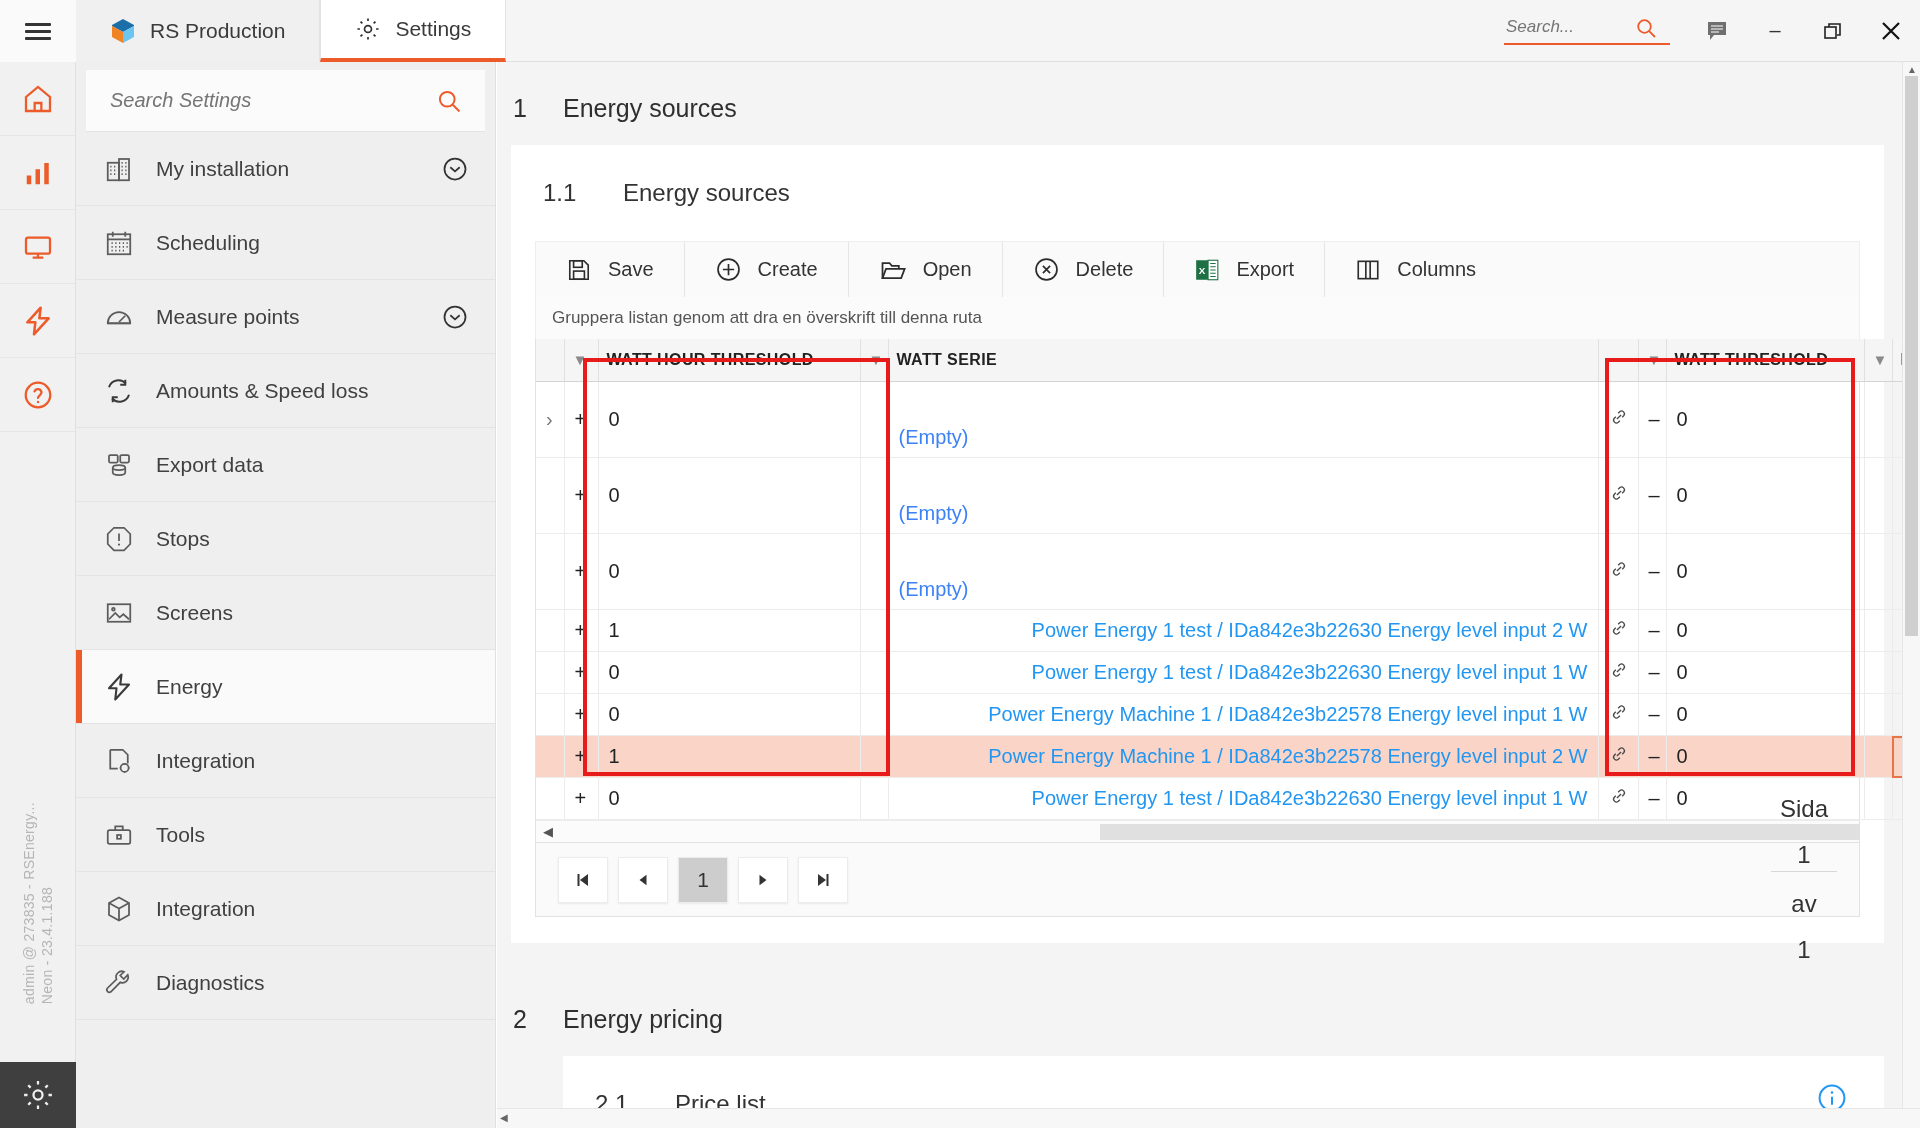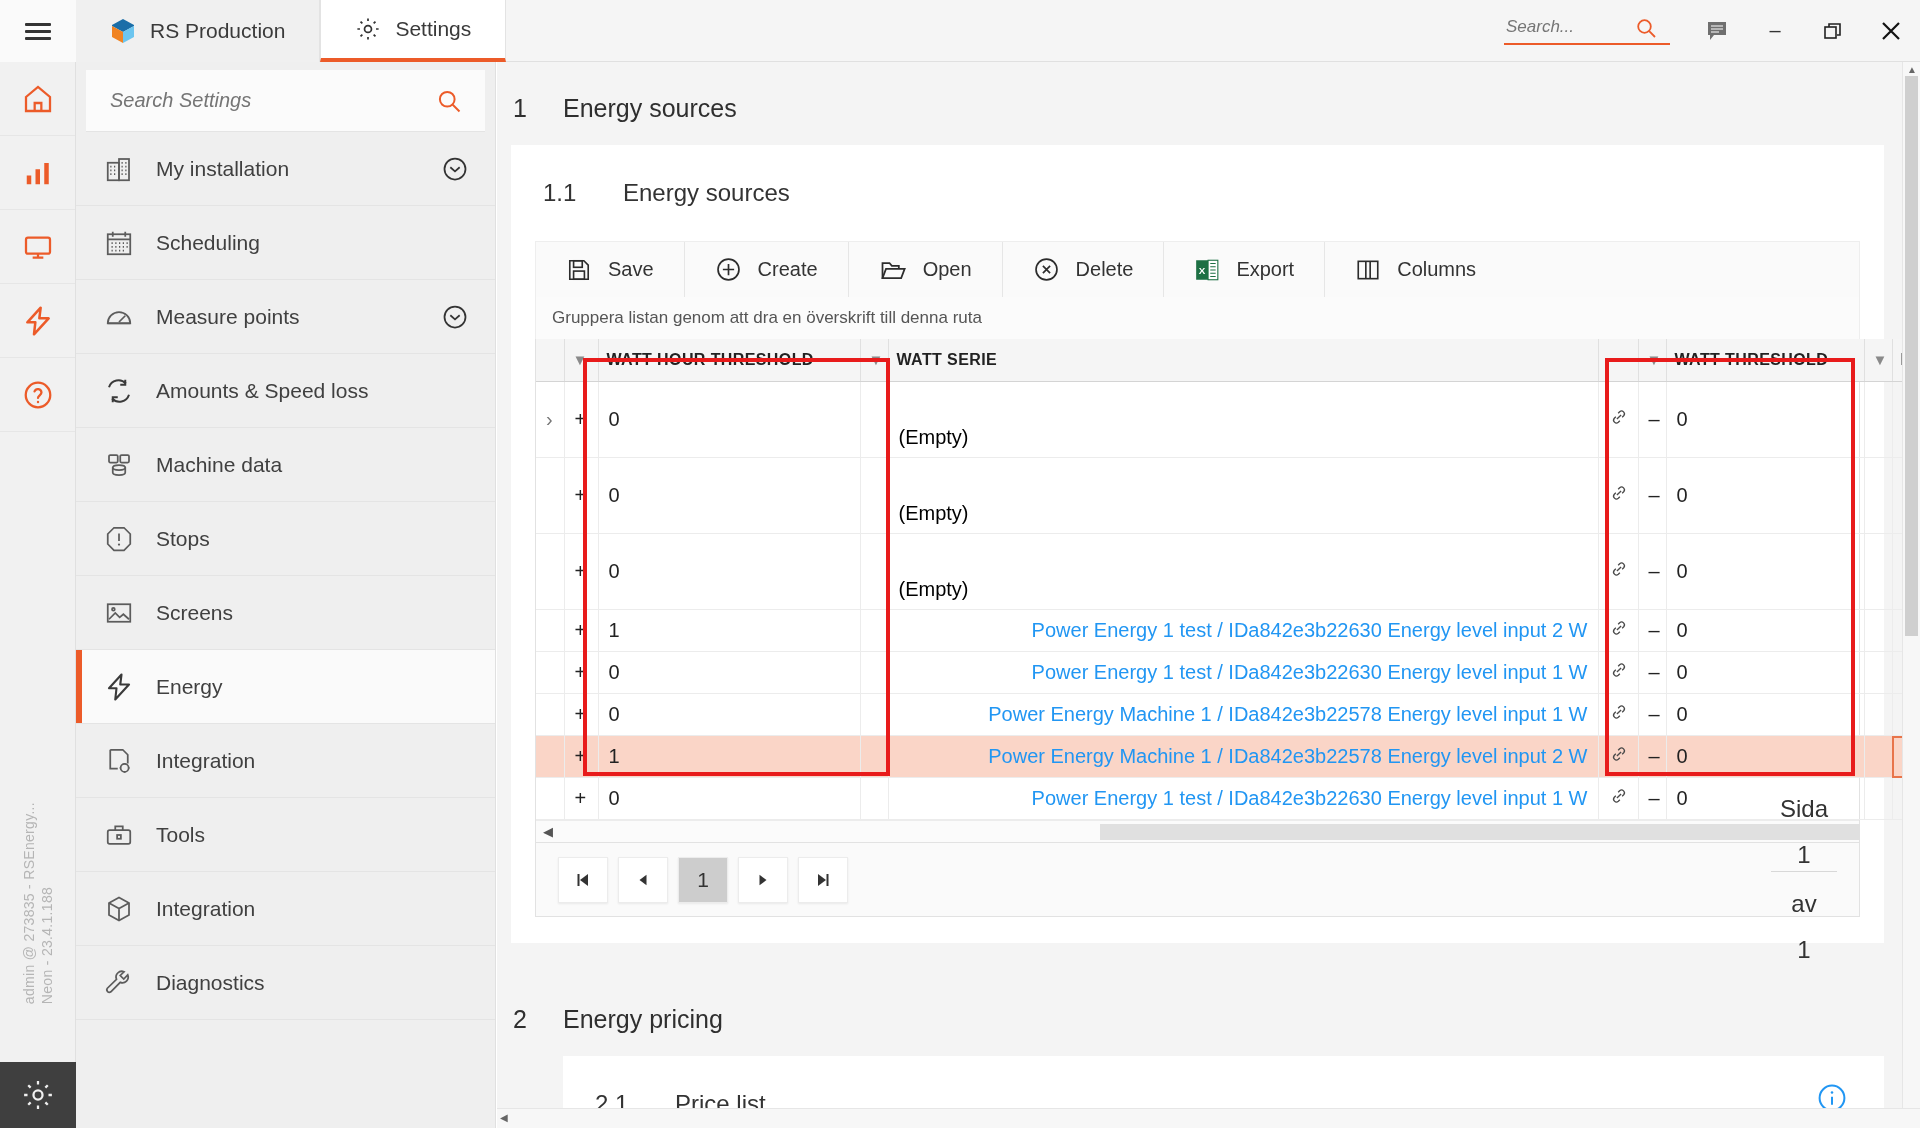--- a/index.html
+++ b/index.html
@@ -150,21 +150,21 @@
   }
   .c-exp { width: 28px; }
   .c-plus { width: 34px; color: #555; font-size: 19px; }
   .c-wht { width: 262px; }
   .c-serie { width: 710px; }
   .c-link { width: 40px; }
   .c-dash { width: 28px; color: #555; }
   .c-wt { width: 198px; }
   .c-dis { width: 60px; }
   .serie-link { color: #2196f3; text-align: right; display: block; }
-  .serie-empty { color: #000000; margin-top: 36px; }
+  .serie-empty { color: #3b82f6; margin-top: 36px; }
   tr.sel td { background: #fad5c7; }
   tr.sel td.c-dis { outline: 2px solid #e8744a; outline-offset: -2px; }
   th.c-serie, th.c-wht { text-align: left; }
   .th-filter { color: #8a8a8a; font-size: 15px; margin-right: 6px; }
   
   #grid-hscroll {
     height: 22px; background: #fbfbfb; display: flex; align-items: center;
     border-top: 1px solid #ececec;
   }
   .hs-arrow { width: 24px; text-align: center; font-size: 13px; color: #555; }
@@ -396,21 +396,21 @@
 
   <div class="nav-item">
     <span class="icon">
       <svg width="30" height="30" viewBox="0 0 24 24" fill="none" stroke="#5c5c5c" stroke-width="1.4">
         <rect x="4" y="4" width="7" height="6" rx="1"></rect>
           <rect x="13" y="4" width="7" height="6" rx="1"></rect>
         <ellipse cx="12" cy="14" rx="5" ry="2"></ellipse>
           <path d="M7 14v4c0 1.1 2.2 2 5 2s5-.9 5-2v-4"></path>
       </svg>
     </span>
-    <span class="nav-label">Machine data</span>
+    <span class="nav-label">Export data</span>
   </div>
 
   <div class="nav-item">
     <span class="icon">
       <svg width="30" height="30" viewBox="0 0 24 24" fill="none" stroke="#5c5c5c" stroke-width="1.4">
         <polygon points="8,3 16,3 21,8 21,16 16,21 8,21 3,16 3,8"></polygon>
         <path d="M12 7.5v6"></path>
           <circle cx="12" cy="16.4" r=".9" fill="#5c5c5c" stroke="none"></circle>
       </svg>
     </span>

